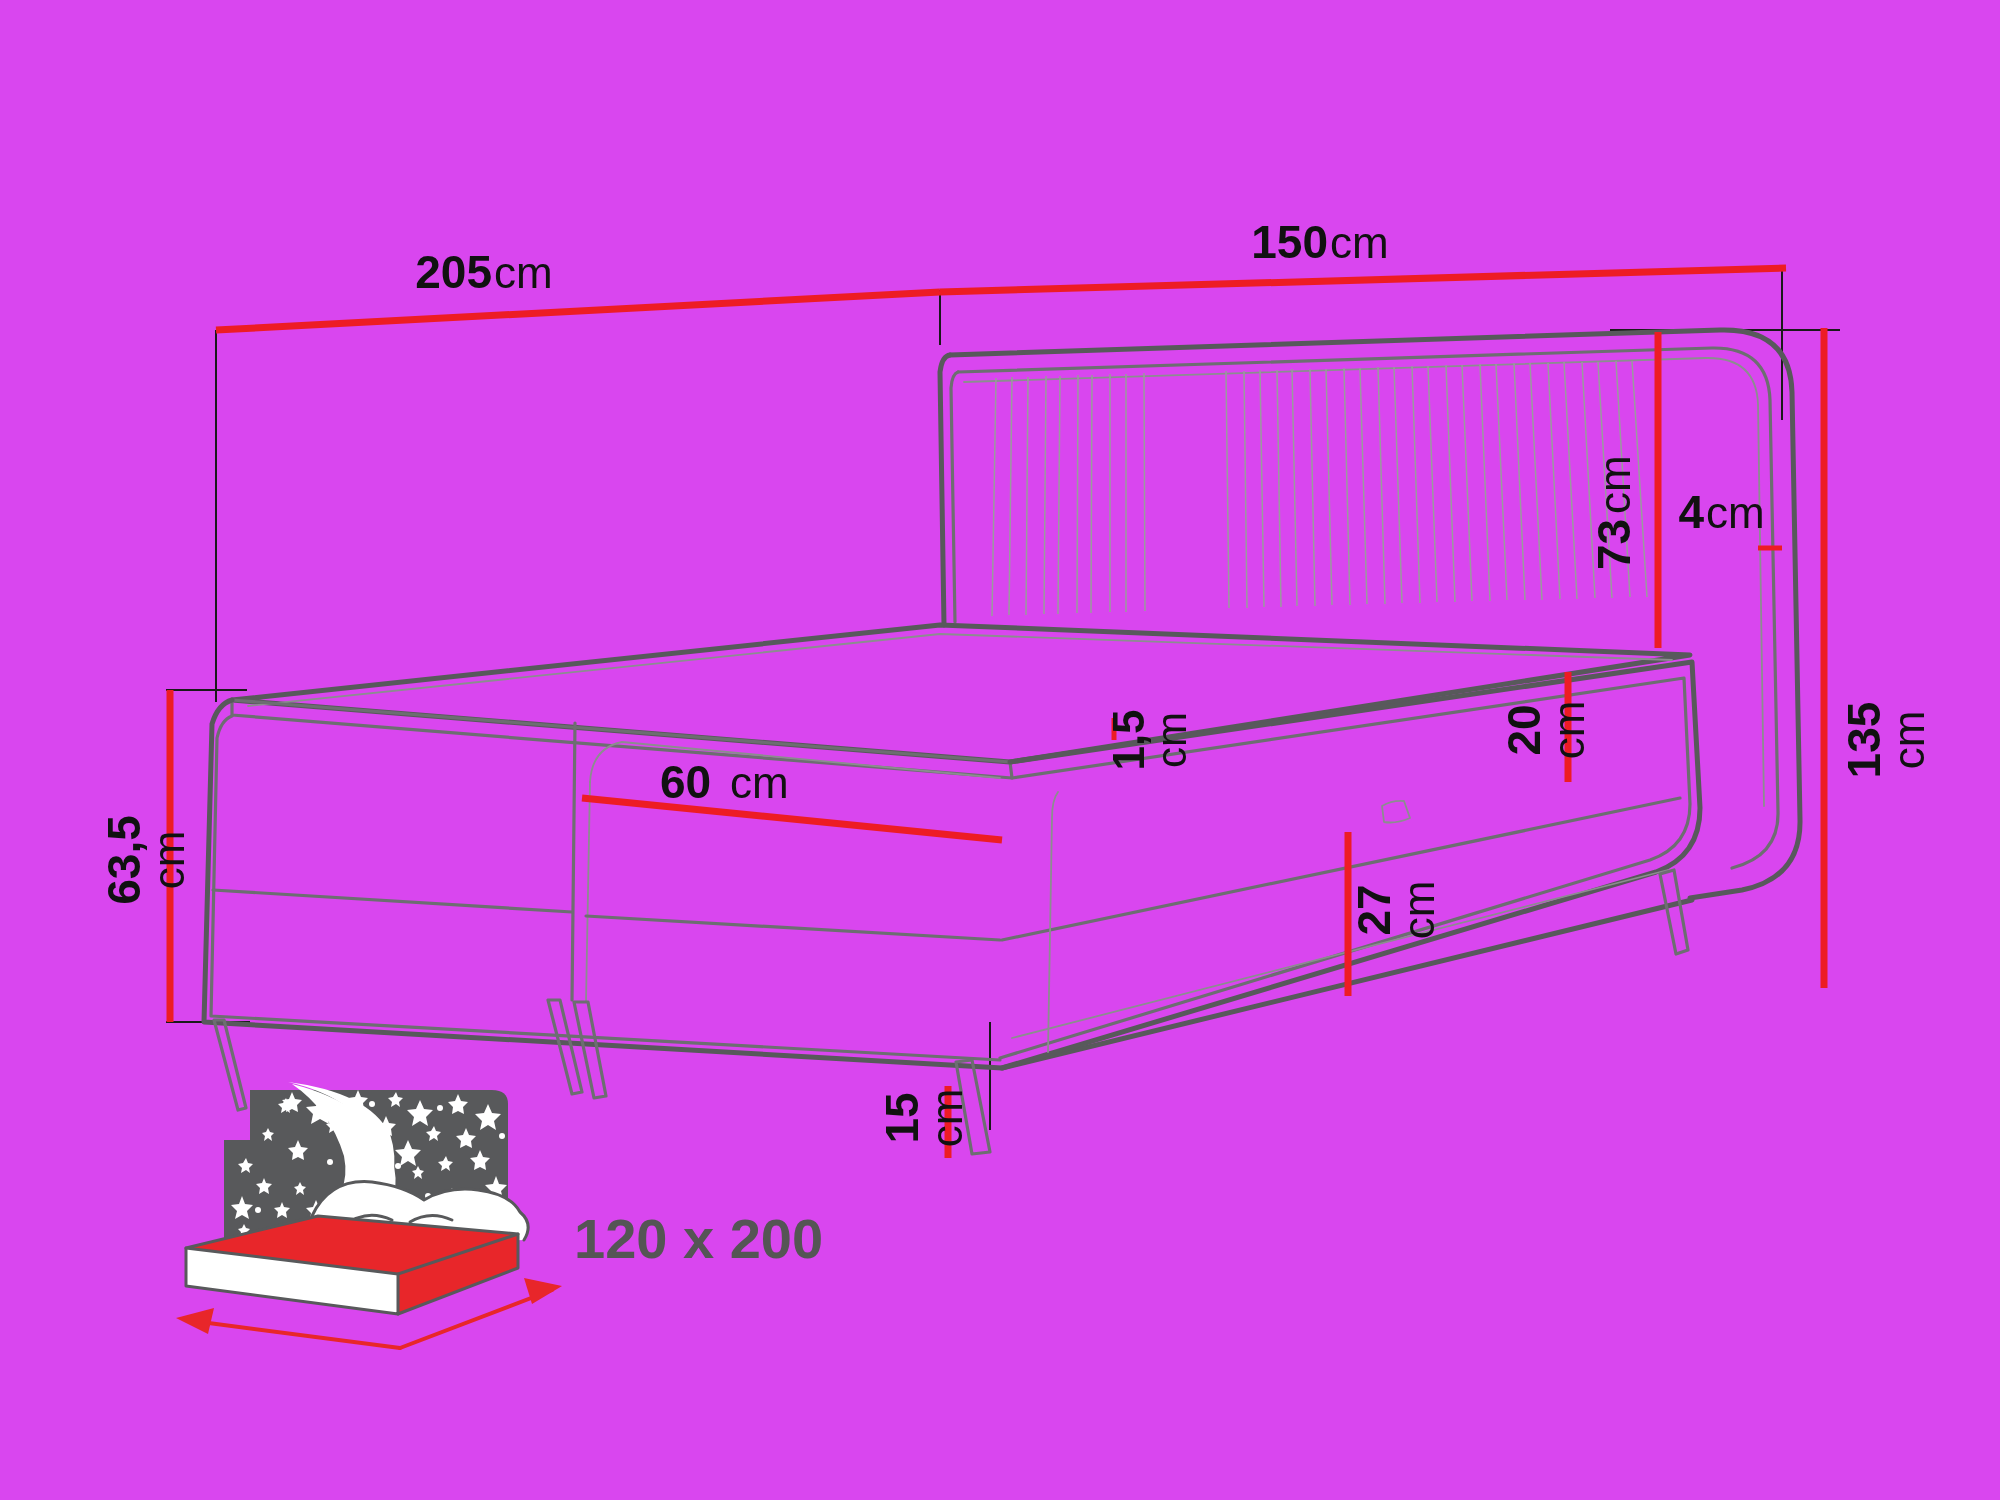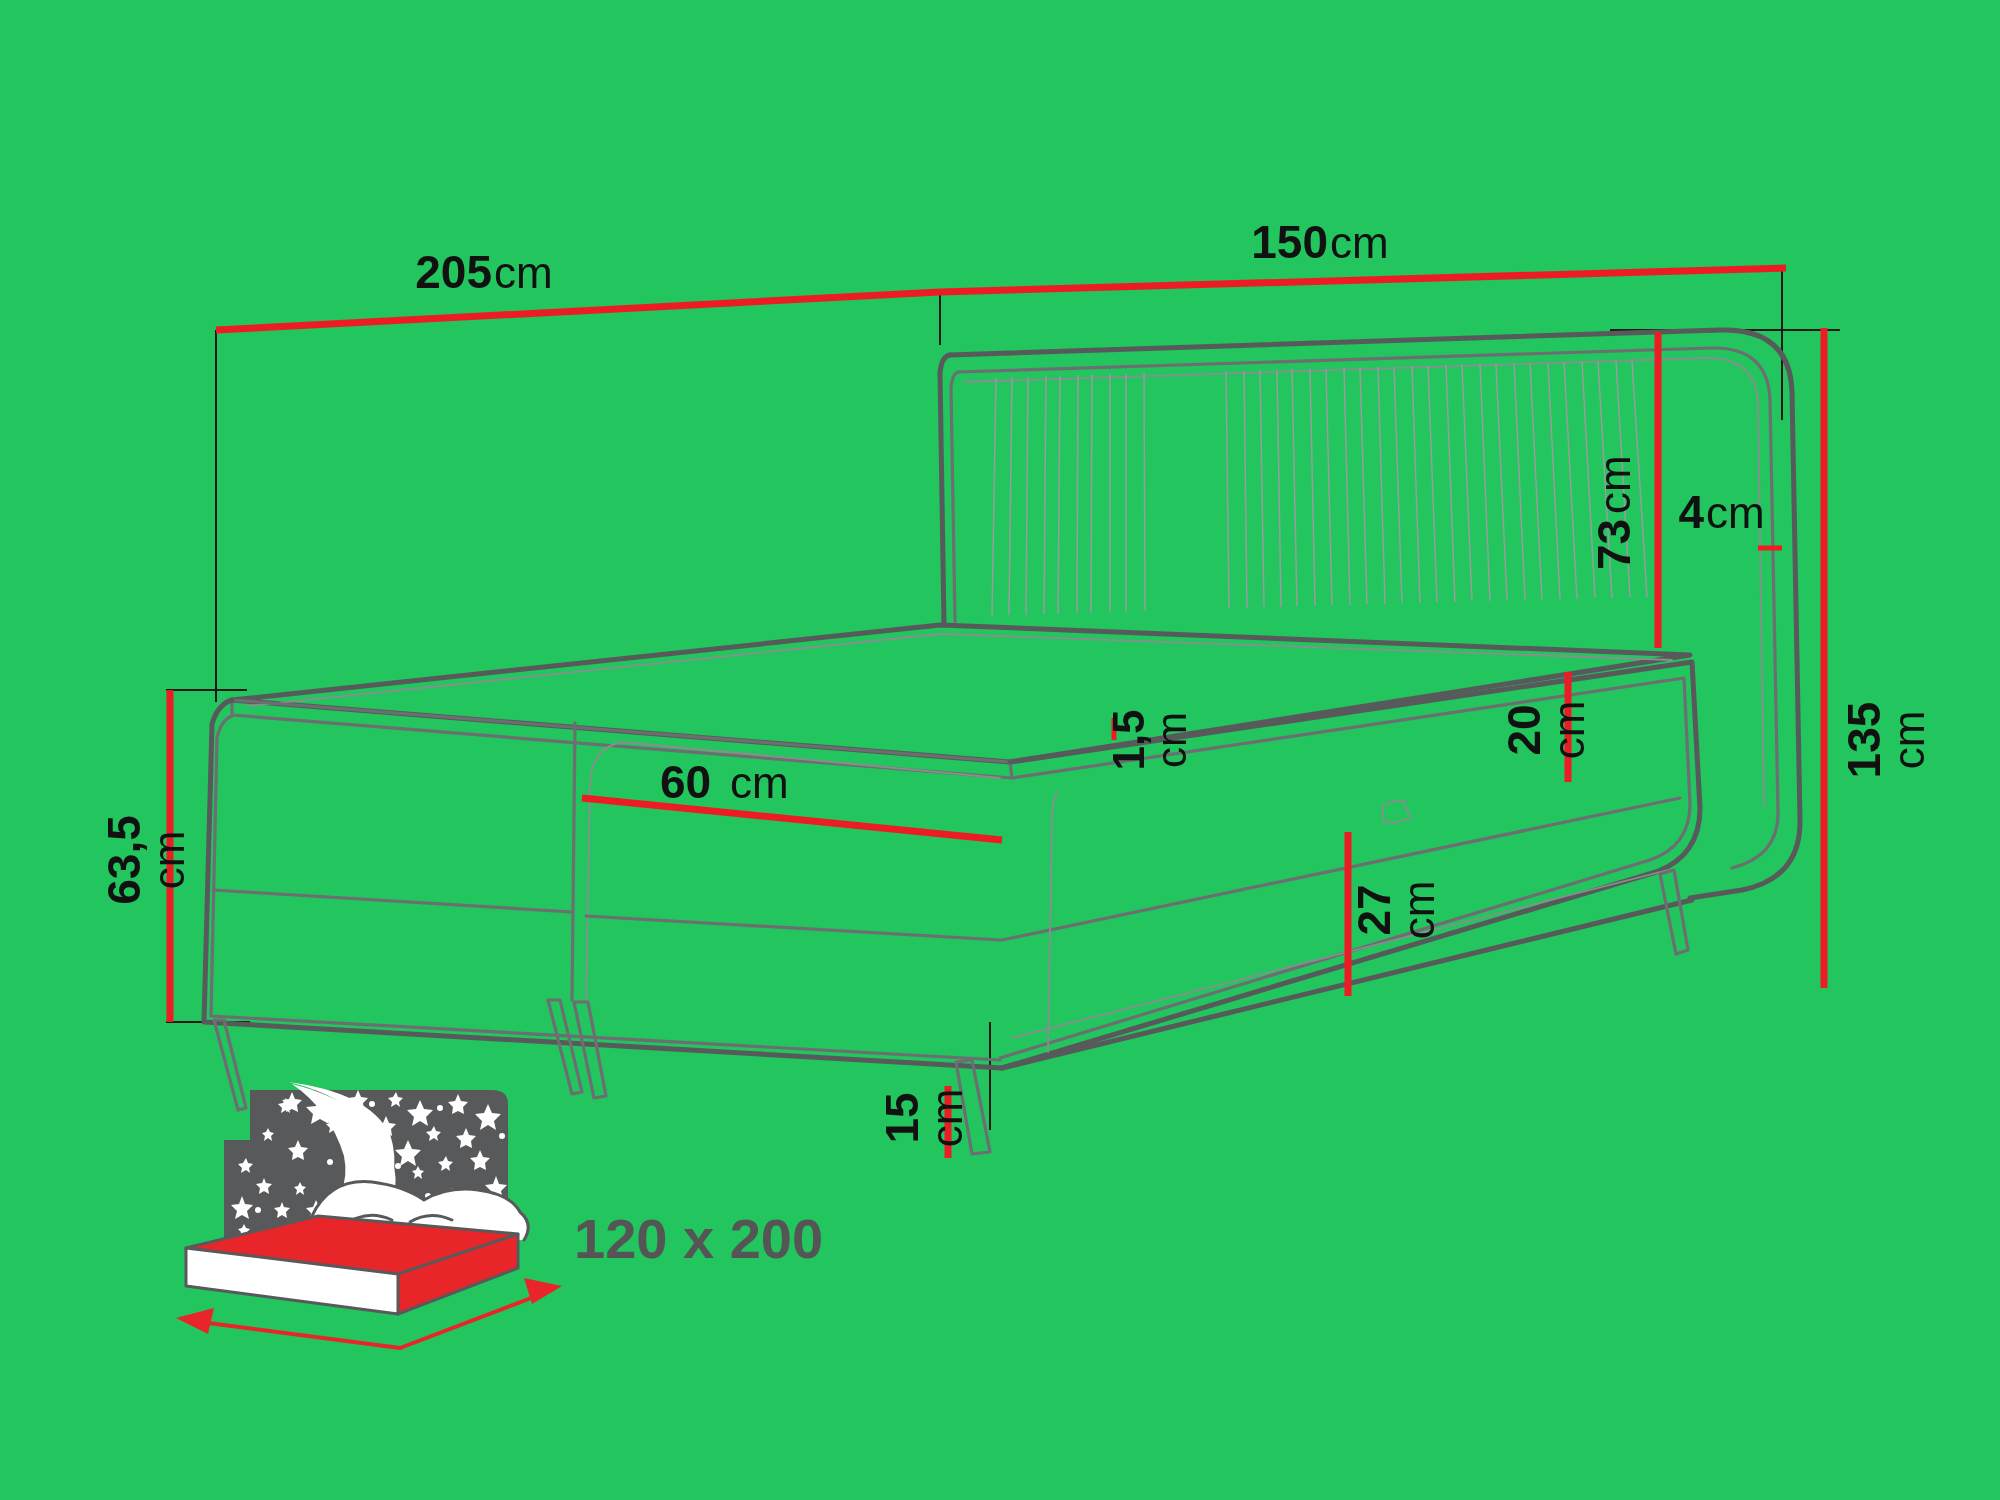--- a/index.html
+++ b/index.html
@@ -11,21 +11,21 @@
   body {
     width: 2000px;
     height: 1500px;
     font-family: "Liberation Sans", sans-serif;
     overflow: hidden;
   }
   #stage {
     position: relative;
     width: 2000px;
     height: 1500px;
-    background: #22c55e;
+    background: #d946ef;
   }
   svg.drawing {
     position: absolute;
     top: 0;
     left: 0;
     width: 2000px;
     height: 1500px;
   }
   .dim-text {
     font-family: "Liberation Sans", sans-serif;

